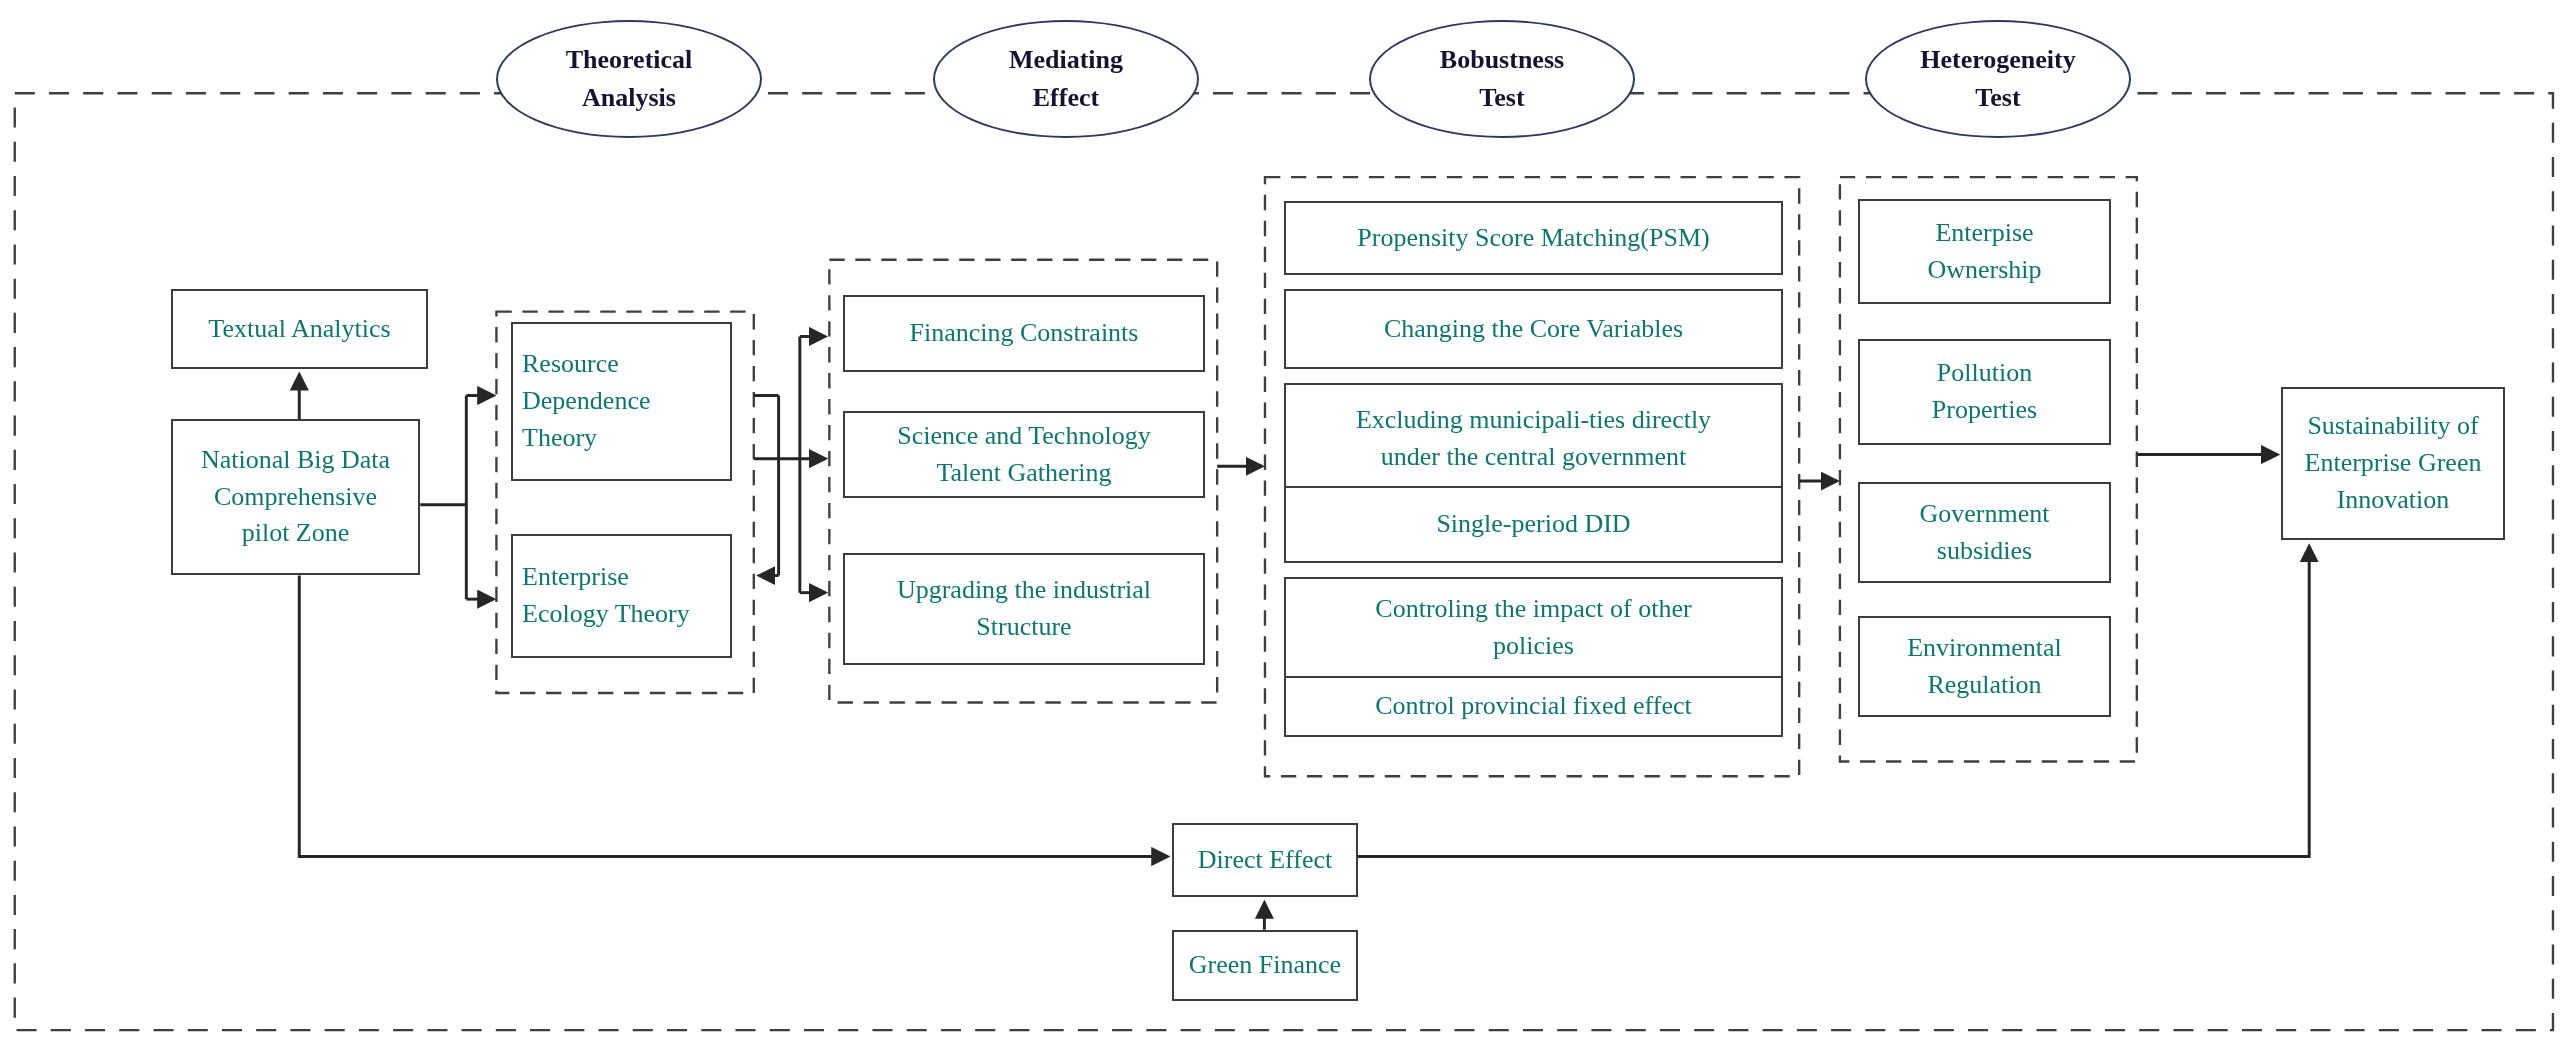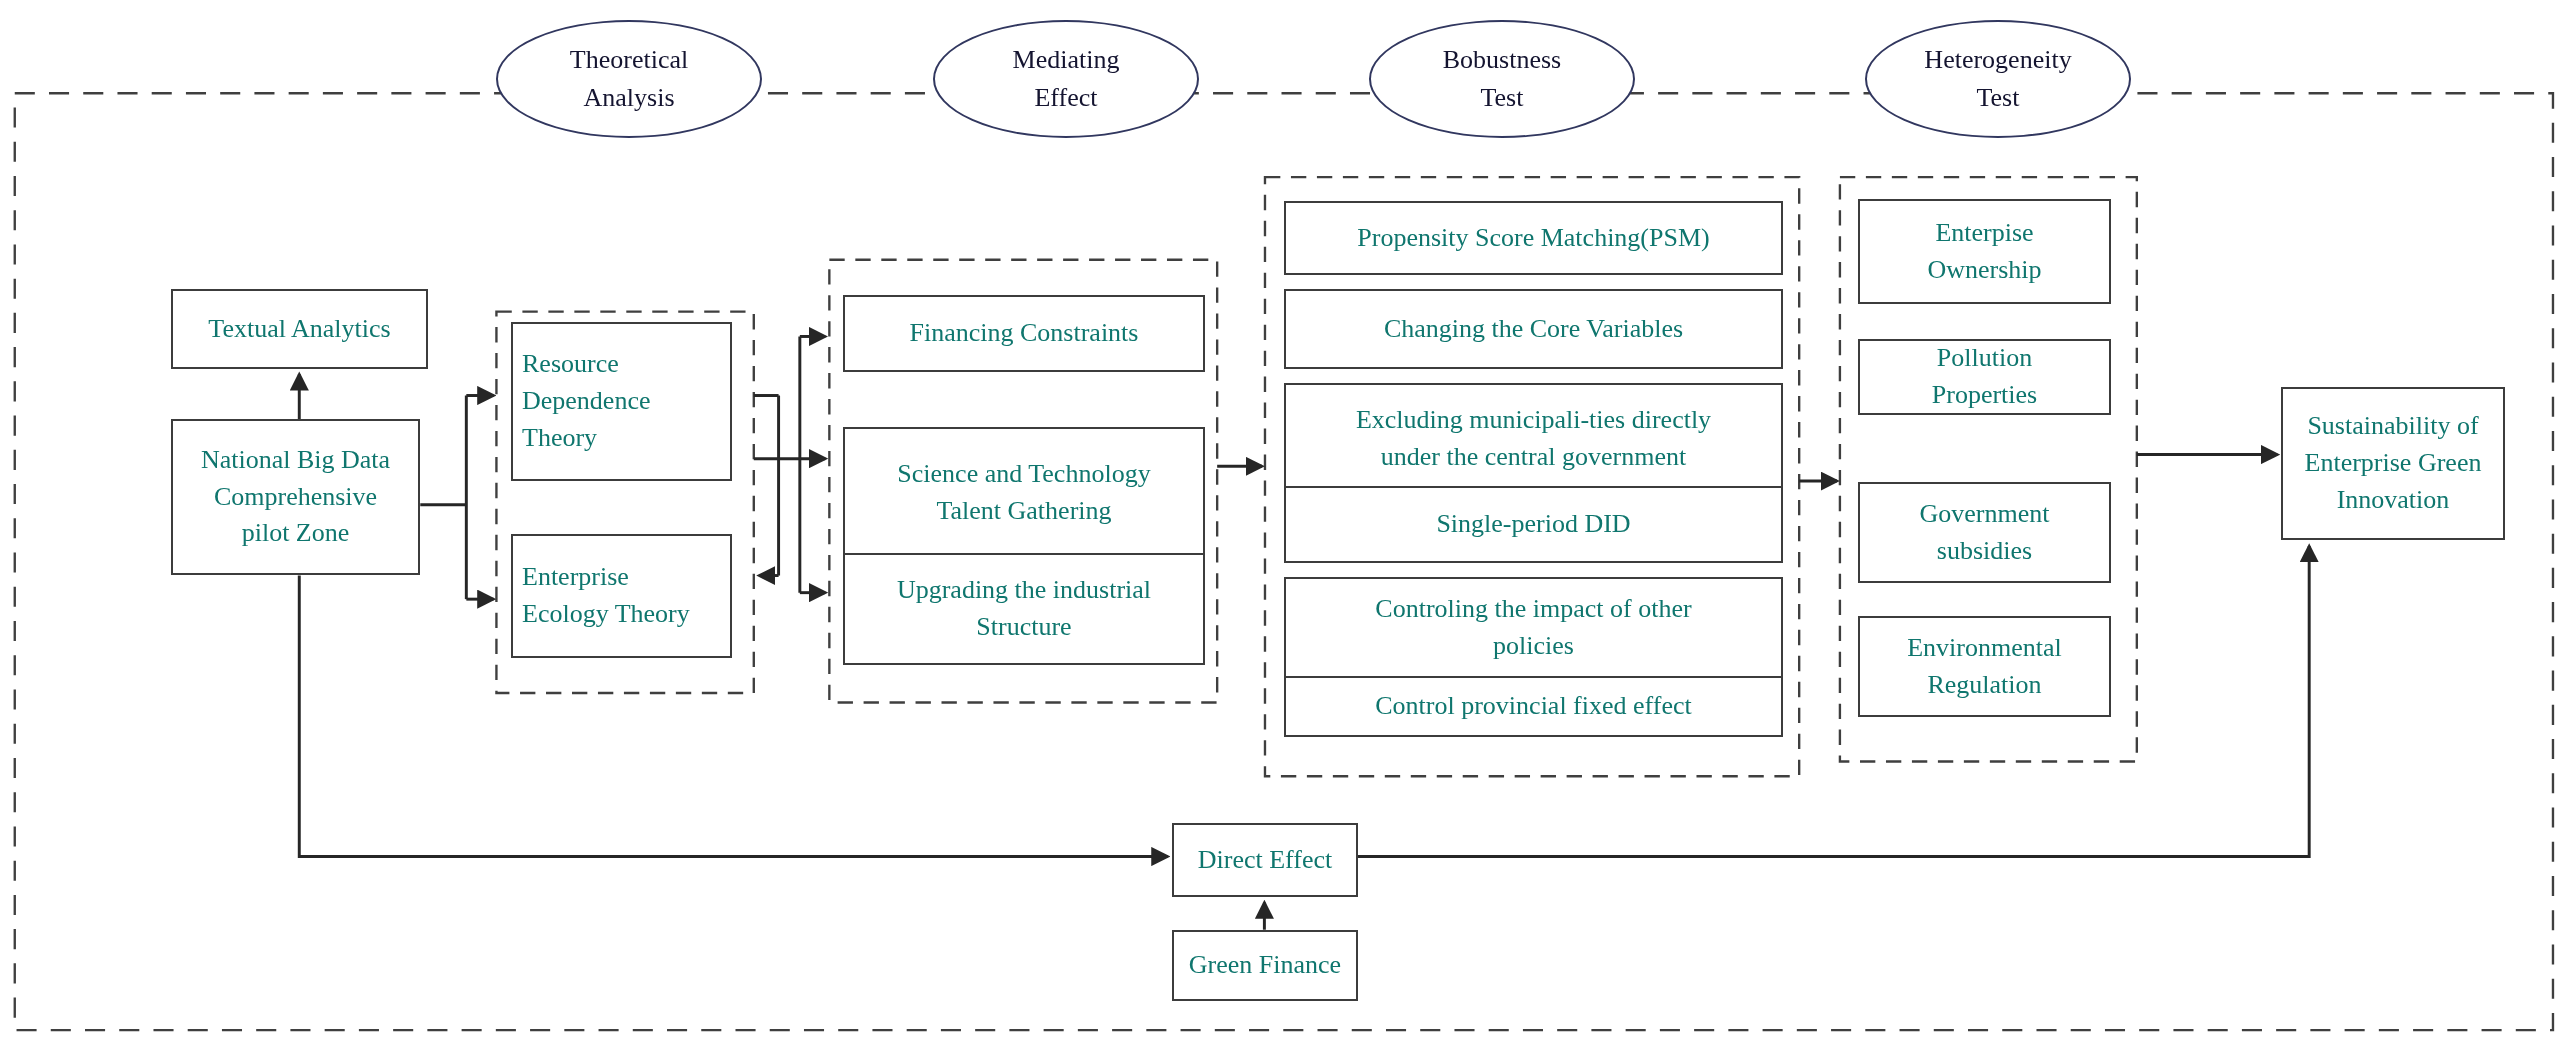--- a/index.html
+++ b/index.html
@@ -54,20 +54,21 @@
     align-items: center;
     justify-content: center;
     text-align: center;
     font-size: 26px;
     line-height: 1.45;
     white-space: pre-line;
     width: 266px;
     height: 118px;
     top: 20px;
     color: #141430;
+    font-weight: bold;
   }
 </style>
 </head>
 <body>
 
 <div id="canvas">
 
   <svg id="wires" viewBox="0 0 4364 1794" xmlns="http://www.w3.org/2000/svg">
     <defs>
       <marker id="arr" viewBox="0 0 10 10" refX="8.5" refY="5" markerWidth="6.5" markerHeight="6.5" orient="auto-start-reverse">
@@ -130,37 +131,37 @@
 Comprehensive
 pilot Zone</div>
 
   <div class="box left-align" style="left:511px; top:322px; width:221px; height:159px">Resource
 Dependence
 Theory</div>
   <div class="box left-align" style="left:511px; top:534px; width:221px; height:124px">Enterprise
 Ecology Theory</div>
 
   <div class="box" style="left:843px; top:295px; width:362px; height:77px">Financing Constraints</div>
-  <div class="box" style="left:843px; top:427px; width:362px; height:132px">Science and Technology
+  <div class="box" style="left:843px; top:411px; width:362px; height:87px">Science and Technology
 Talent Gathering</div>
   <div class="box" style="left:843px; top:553px; width:362px; height:112px">Upgrading the industrial
 Structure</div>
 
   <div class="box" style="left:1284px; top:201px; width:499px; height:74px">Propensity Score Matching(PSM)</div>
   <div class="box" style="left:1284px; top:289px; width:499px; height:80px">Changing the Core Variables</div>
   <div class="box" style="left:1284px; top:383px; width:499px; height:112px">Excluding municipali-ties directly
 under the central government</div>
   <div class="box" style="left:1284px; top:486px; width:499px; height:77px">Single-period DID</div>
   <div class="box" style="left:1284px; top:577px; width:499px; height:102px">Controling the impact of other
 policies</div>
   <div class="box" style="left:1284px; top:676px; width:499px; height:61px">Control provincial fixed effect</div>
 
   <div class="box" style="left:1858px; top:199px; width:253px; height:105px">Enterpise
 Ownership</div>
-  <div class="box" style="left:1858px; top:339px; width:253px; height:76px">Pollution
+  <div class="box" style="left:1858px; top:339px; width:253px; height:106px">Pollution
 Properties</div>
   <div class="box" style="left:1858px; top:616px; width:253px; height:101px">Environmental
 Regulation</div>
   <div class="box" style="left:1858px; top:482px; width:253px; height:101px">Government
 subsidies</div>
 
   <div class="box" style="left:2281px; top:387px; width:224px; height:153px">Sustainability of
 Enterprise Green
 Innovation</div>
 

